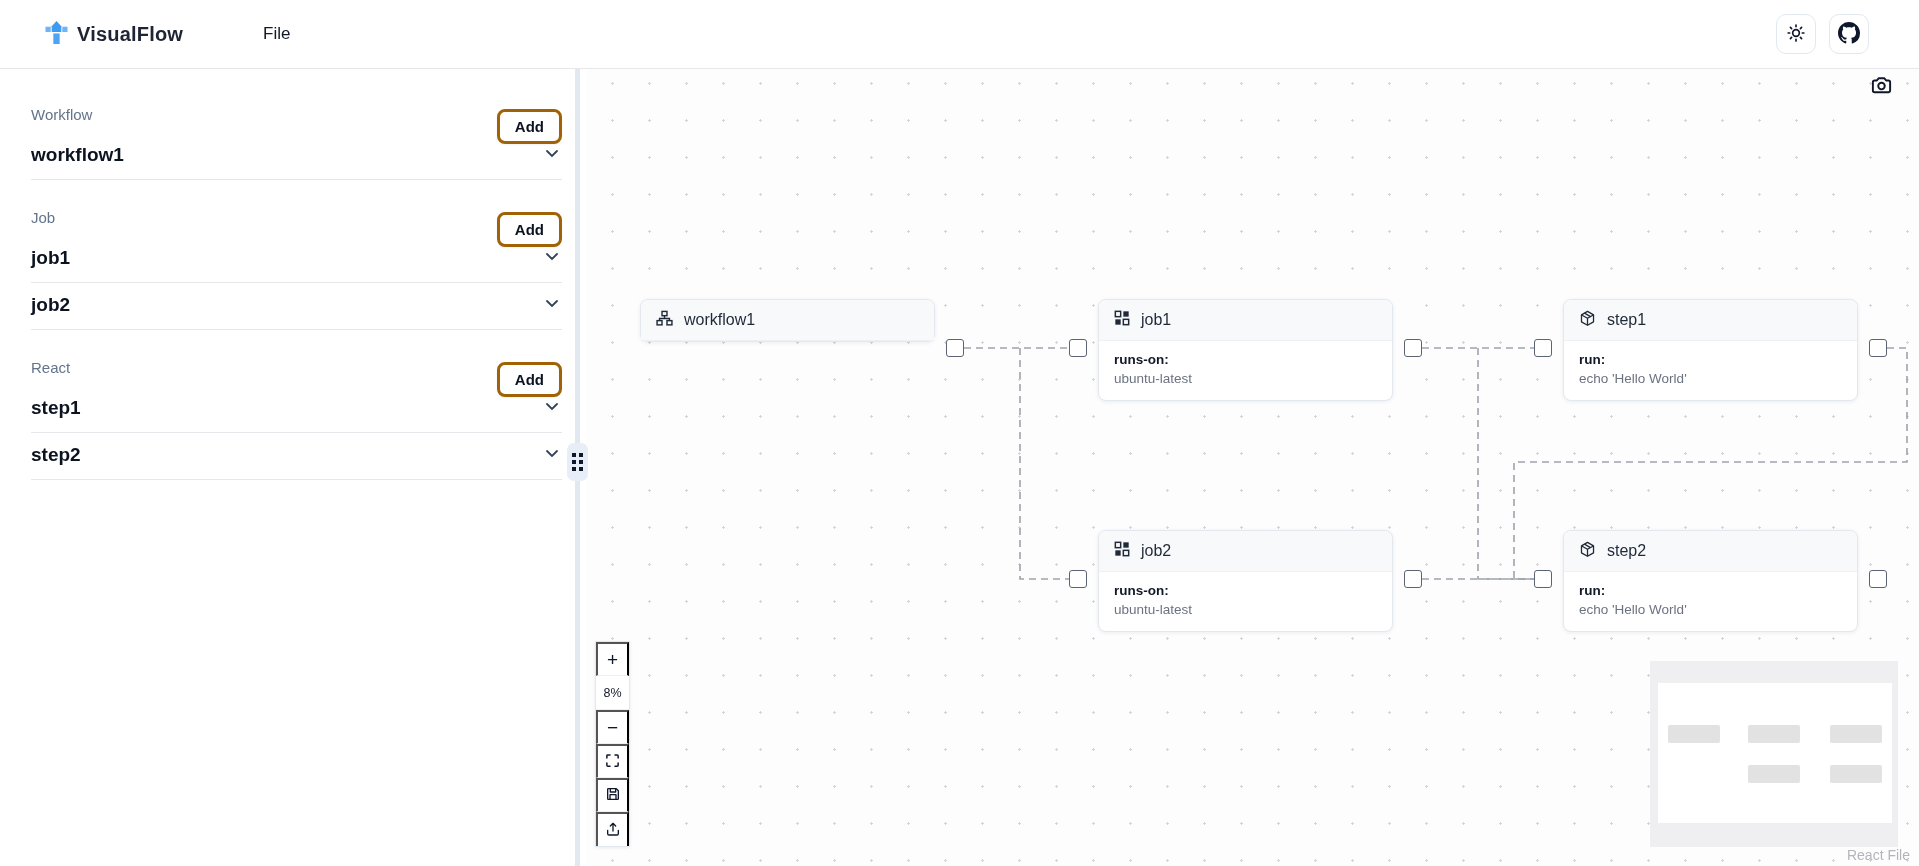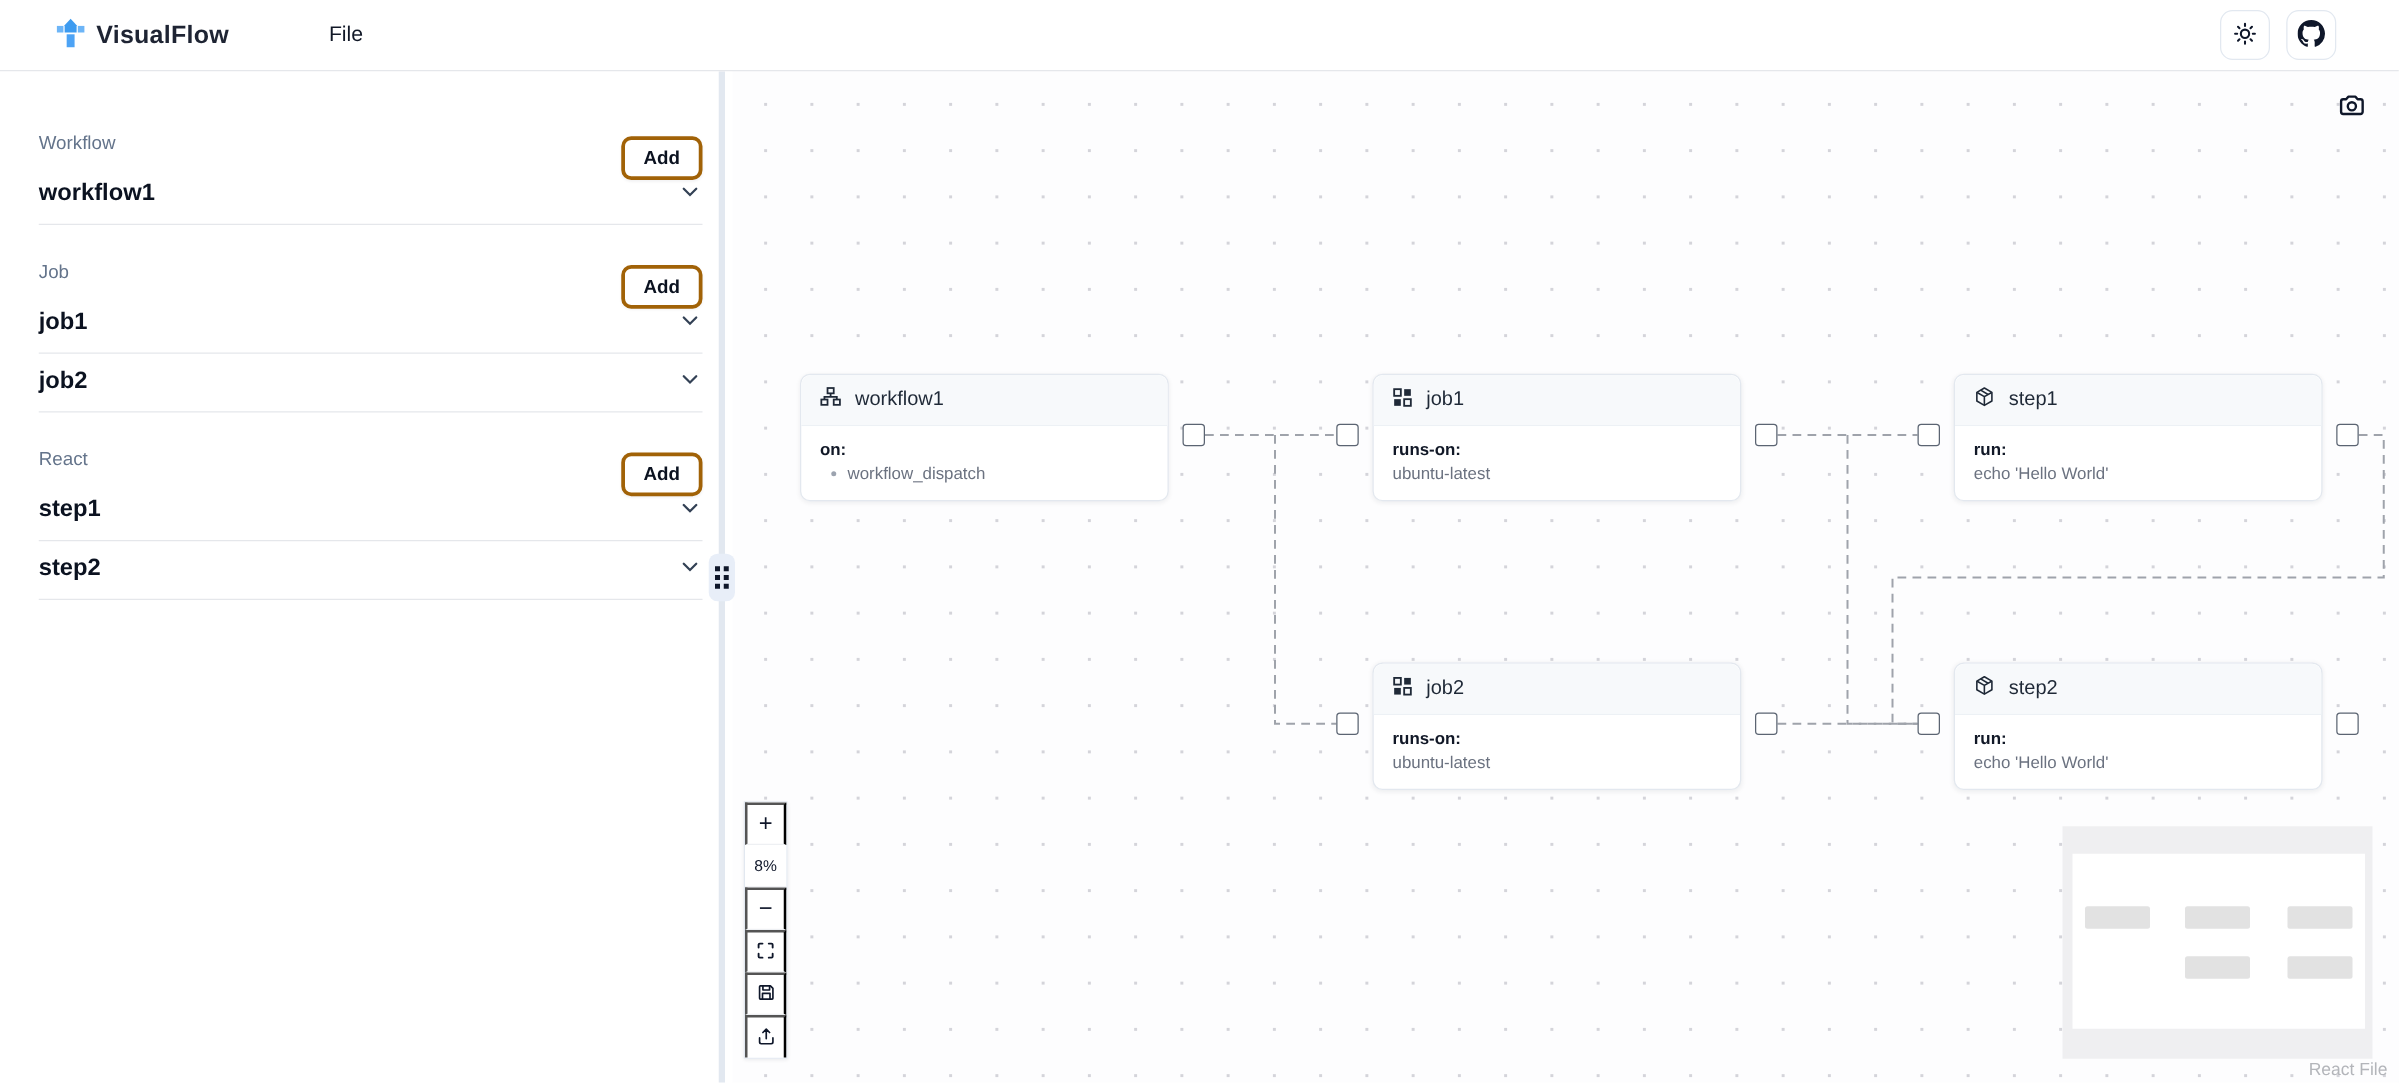--- a/index.html
+++ b/index.html
@@ -1,20 +1,20 @@
 <!DOCTYPE html>
 <html><head>
 <meta charset="utf-8">
 <style>
   * { margin:0; padding:0; box-sizing:border-box; }
   html,body { width:1919px; height:866px; overflow:hidden;
     font-family:"Liberation Sans","DejaVu Sans",sans-serif; background:#fff; color:#111827; }
 
   
-  .header { position:absolute; top:0; left:0; width:1919px; height:57px;
+  .header { position:absolute; top:0; left:0; width:1919px; height:69px;
     background:#fff; border-bottom:1px solid #e5e7eb; display:flex; align-items:center;
     padding:0 50px 0 45px; z-index:30; }
   .brand { display:flex; align-items:center; gap:9px; }
   .brand-name { font-size:20px; font-weight:700; color:#1e2433; letter-spacing:.2px; }
   .menu-item { margin-left:80px; font-size:17px; color:#111827; cursor:pointer; }
   .header-right { margin-left:auto; display:flex; gap:13px; }
   .icon-btn { width:40px; height:40px; border:1px solid #e2e8f0; border-radius:10px;
     background:#fff; display:flex; align-items:center; justify-content:center; cursor:pointer; }
 
   
@@ -206,27 +206,20 @@
       <span>
         <svg width="17" height="17" viewBox="0 0 24 24" fill="none" stroke="#1f2937" stroke-width="2">
           <rect x="8.5" y="2" width="7" height="6"></rect>
           <rect x="1.5" y="15" width="7" height="6"></rect>
           <rect x="15.5" y="15" width="7" height="6"></rect>
           <path d="M12 8v4M5 15v-3h14v3"></path>
         </svg>
       </span>
       <span>workflow1</span>
     </div>
-    <div class="node-body">
-      <div class="node-key">on:</div>
-      <div class="bullet-row">
-        <span class="bullet-dot"></span>
-        <span class="node-val">workflow_dispatch</span>
-      </div>
-    </div>
   </div>
 
   <div class="node" style="left:518px; top:242px;">
     <div class="node-head">
       <span>
         <svg width="16" height="16" viewBox="0 0 24 24">
           <rect x="2" y="2" width="8" height="8" fill="none" stroke="#1f2937" stroke-width="2.2"></rect>
           <rect x="14" y="2" width="8" height="8" fill="#1f2937"></rect>
           <rect x="2" y="14" width="8" height="8" fill="#1f2937"></rect>
           <rect x="14" y="14" width="8" height="8" fill="none" stroke="#1f2937" stroke-width="2.2"></rect>

